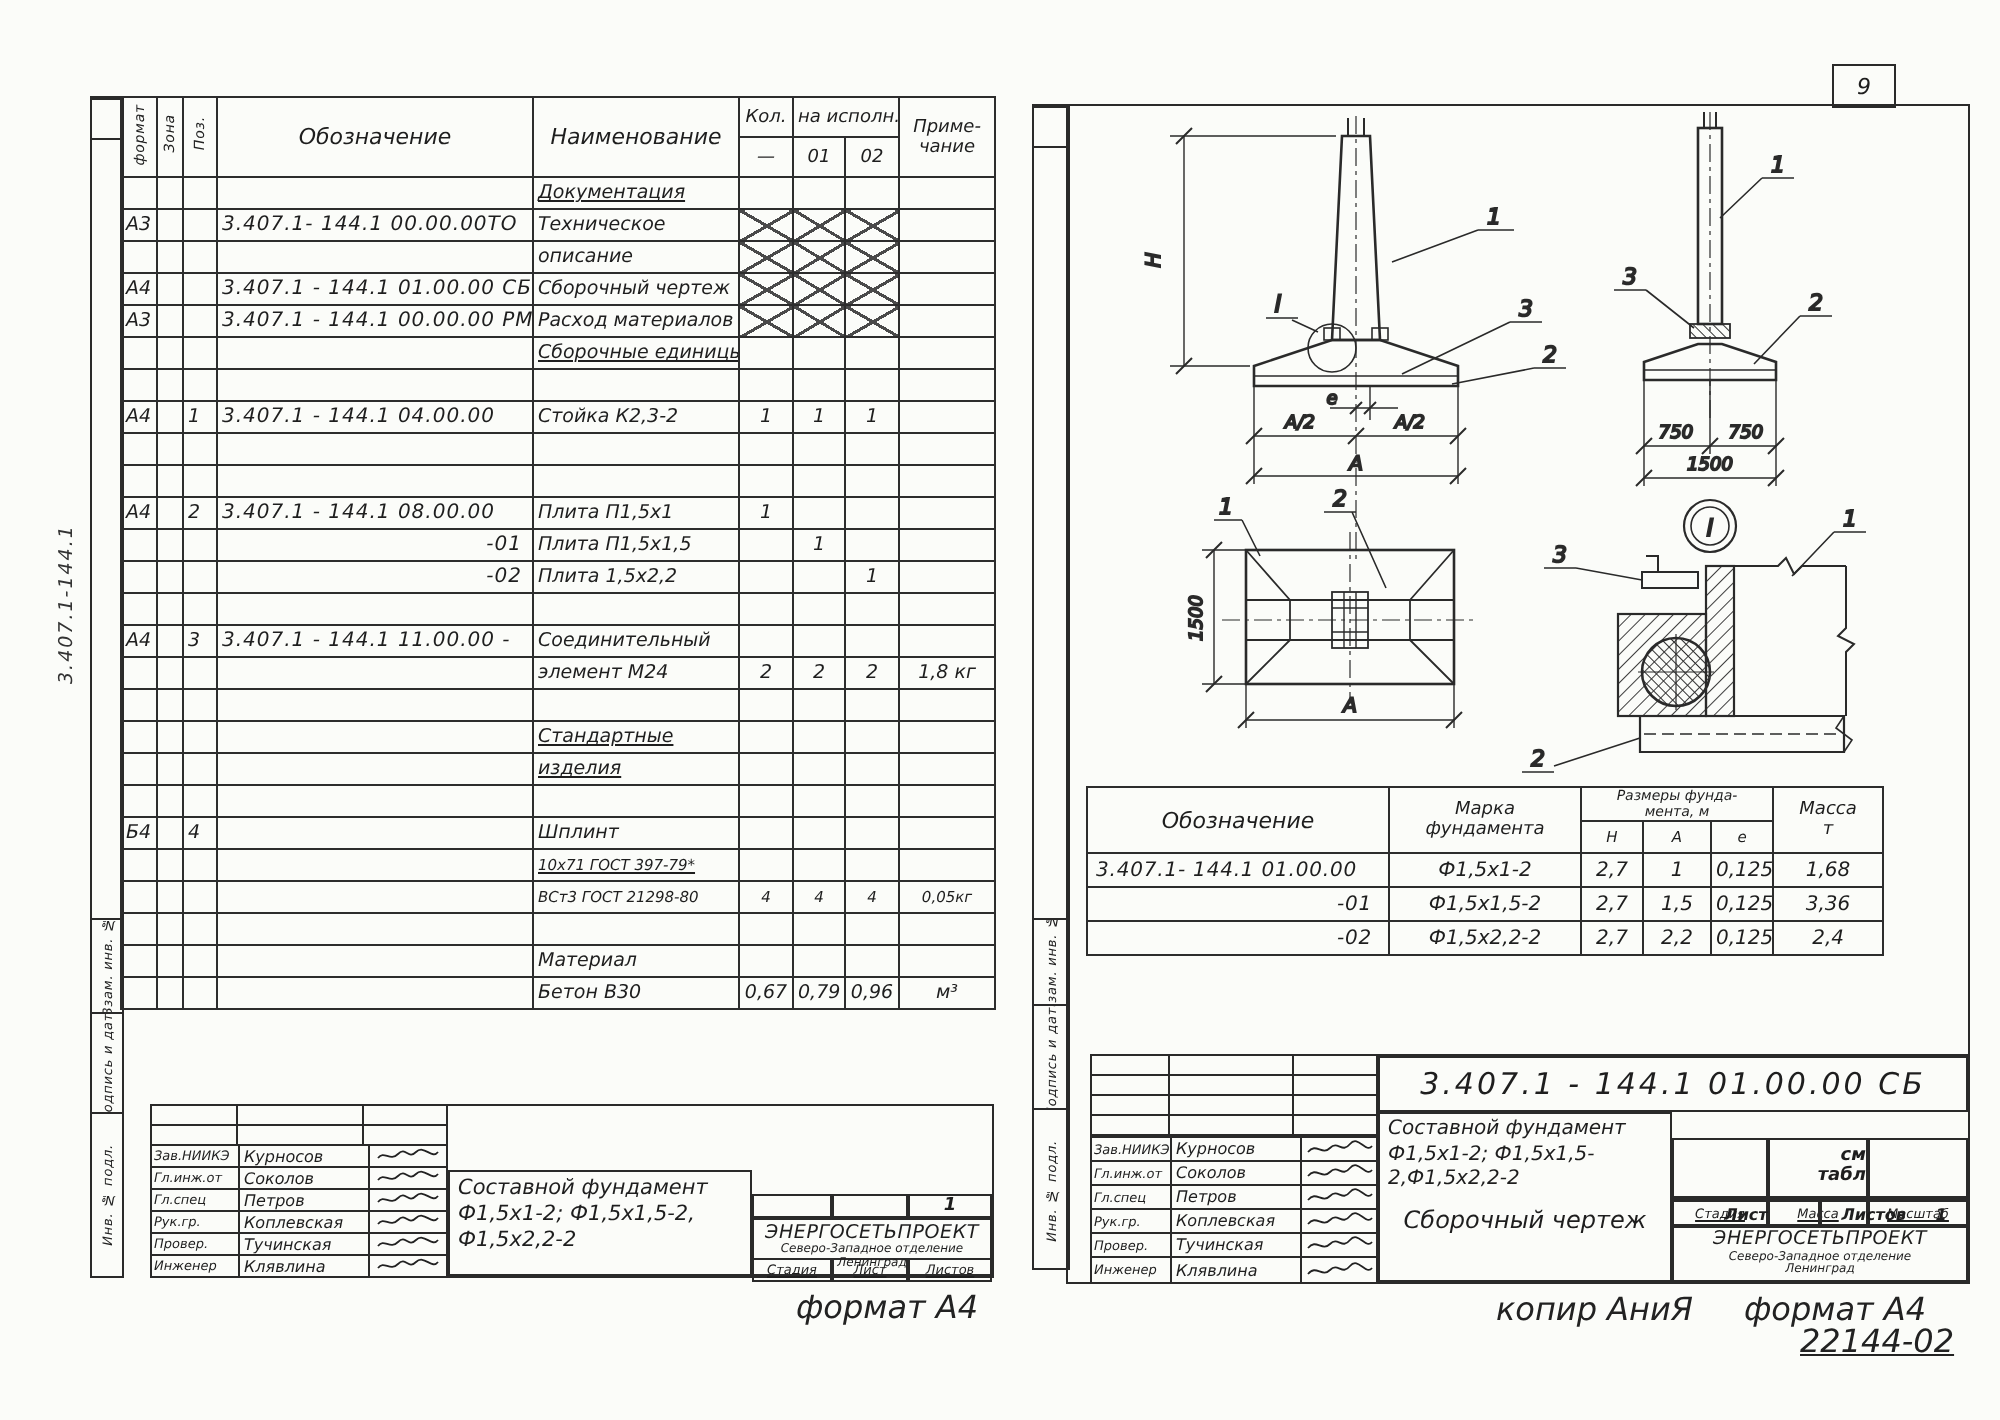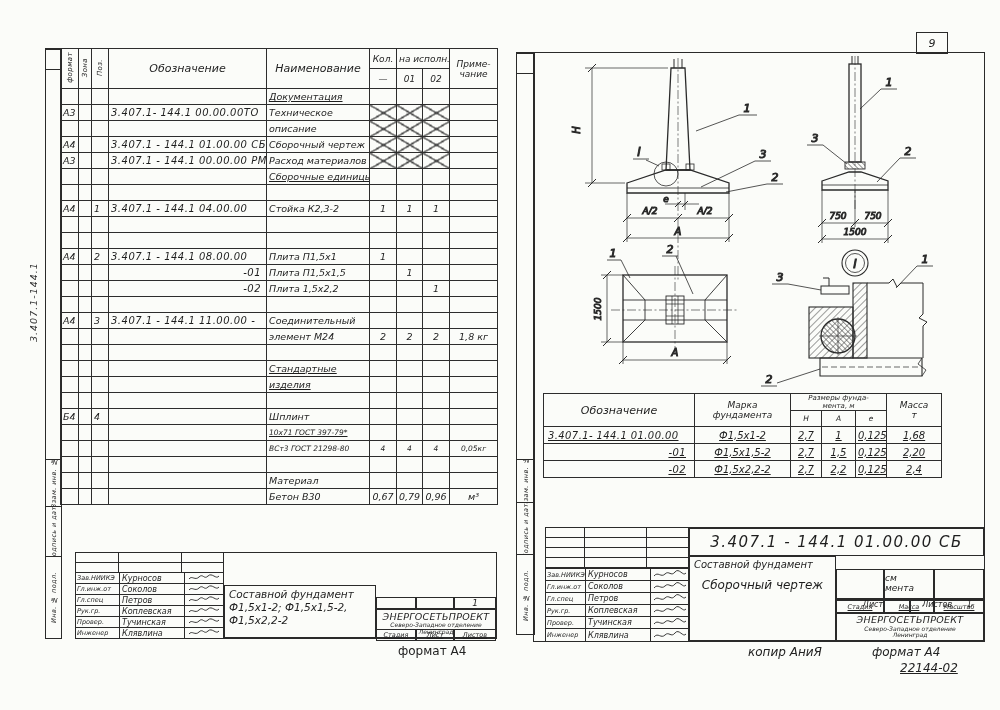--- a/index.html
+++ b/index.html
@@ -34,48 +34,48 @@
   .spec tr.crossed td.q{background-image:
       linear-gradient(to top right,transparent 47%,#4a4a4a 47%,#4a4a4a 53%,transparent 53%),
       linear-gradient(to bottom right,transparent 47%,#4a4a4a 47%,#4a4a4a 53%,transparent 53%);}
   .spec th .vrt{font-size:7px;margin:auto;}
   
   .marks{width:398px;}
   .marks th,.marks td{border:1px solid #2d2d2d;padding:0 2px;font-weight:normal;
       font-style:italic;overflow:hidden;white-space:nowrap;text-align:center;}
   .marks th{font-size:9px;}
   .marks .dims th{font-size:7.5px;height:15px;line-height:7.5px;}
-  .marks td{height:16px;font-size:10px;text-decoration:underline;}
+  .marks td{height:16px;font-size:10px;}
   .marks td.c-d{text-align:left;padding-left:4px;letter-spacing:.4px;}
   .marks tr.alr td.c-d{text-align:right;padding-right:8px;}
   
   .tblock{position:absolute;border:1.8px solid #2a2a2a;}
   .cell{position:absolute;border:1px solid #2a2a2a;box-sizing:border-box;overflow:hidden;}
   .docnum{display:flex;align-items:center;justify-content:center;
       font-size:15px;letter-spacing:1.5px;}
   .titlecell{padding:2px 4px;font-size:10.5px;line-height:1.25;}
   .subtitle{margin-top:6px;font-size:12px;text-align:center;}
   .shead{display:flex;align-items:center;justify-content:center;font-size:6.5px;
       text-decoration:underline;margin-top:44px;}
-  .sval{display:flex;align-items:flex-start;justify-content:center;font-size:9px;}
+  .sval{display:flex;align-items:flex-end;justify-content:center;font-size:9px;font-weight:bold;}
   .org{display:flex;flex-direction:column;align-items:center;justify-content:center;
       text-align:center;line-height:1.1;}
   .org .o1{font-size:9.5px;letter-spacing:.3px;}
   .org .o2,.org .o3{font-size:6px;}
   .roles{position:absolute;box-sizing:border-box;}
   .roles-empty{border-bottom:0;background:repeating-linear-gradient(to bottom,
       transparent 0 9px,#2a2a2a 9px 10px);}
   .rrow{display:flex;border-top:1px solid #2a2a2a;align-items:flex-start;}
   .rrow .rl{border-right:1px solid #2a2a2a;font-size:6.5px;padding-left:1px;
       overflow:hidden;white-space:nowrap;height:100%;display:flex;align-items:center;}
   .rrow .rn{border-right:1px solid #2a2a2a;font-size:8px;padding-left:2px;
       overflow:hidden;white-space:nowrap;height:100%;display:flex;align-items:center;}
   .rrow .rs{flex:1;display:flex;align-items:center;justify-content:center;height:100%;}
   .colline{position:absolute;top:0;bottom:0;width:1px;background:#2a2a2a;}
-  .note-txt{position:absolute;font-size:12px;color:#222;}
+  .note-txt{position:absolute;font-size:16px;font-style:italic;color:#222;}
   .pagenum{position:absolute;border:1.5px solid #2a2a2a;display:flex;align-items:center;
       justify-content:center;font-size:11px;font-style:italic;}
   svg text{font-family:"DejaVu Sans",sans-serif;font-style:italic;fill:#1e1e1e;}
 </style>
 </head>
 <body>
 
 <div class="sheet" style="left:45px;top:45px;width:452px;height:620px;">
 
   <div class="strip" style="left:0;top:3px;width:15px;height:589px;">
@@ -715,21 +715,21 @@
     <td>0,125</td>
     <td>1,68</td>
   </tr>
 
   <tr class="alr">
     <td class="c-d">-01</td>
     <td>Ф1,5х1,5-2</td>
     <td>2,7</td>
     <td>1,5</td>
     <td>0,125</td>
-    <td>2,20</td>
+    <td>3,36</td>
   </tr>
 
   <tr class="alr">
     <td class="c-d">-02</td>
     <td>Ф1,5х2,2-2</td>
     <td>2,7</td>
     <td>2,2</td>
     <td>0,125</td>
     <td>2,4</td>
   </tr>
@@ -802,29 +802,30 @@
               </svg>
     </span>
   </div>
 </div>
     </div>
     <div class="cell docnum" style="left:143px;top:0;width:295px;height:28px;">
       <span>3.407.1 - 144.1   01.00.00 СБ</span>
     </div>
     <div class="cell titlecell" style="left:143px;top:28px;width:147px;height:85px;font-size:10px;">
       <div>Составной фундамент</div>
+      <div>Ф1,5х1-2; Ф1,5х1,5-2,Ф1,5х2,2-2</div>
       <div class="subtitle">Сборочный чертеж</div>
     </div>
     <div class="cell shead" style="left:290px;top:28px;width:48px;height:13px;">Стадия</div>
     <div class="cell shead" style="left:338px;top:28px;width:50px;height:13px;">Масса</div>
     <div class="cell shead" style="left:388px;top:28px;width:50px;height:13px;">Масштаб</div>
     <div class="cell sval" style="left:290px;top:41px;width:48px;height:30px;"></div>
     <div class="cell sval" style="left:338px;top:41px;width:50px;height:30px;flex-direction:column;line-height:1.1;">
       <div>см</div>
-      <div>мента</div>
+      <div>табл</div>
     </div>
     <div class="cell sval" style="left:388px;top:41px;width:50px;height:30px;"></div>
     <div class="cell sval" style="left:290px;top:71px;width:74px;height:14px;font-size:8px;">
       <span>Лист</span>
     </div>
     <div class="cell sval" style="left:364px;top:71px;width:74px;height:14px;font-size:8px;gap:6px;">
       <span>Листов</span>&nbsp;<span>1</span>
     </div>
     <div class="cell org" style="left:290px;top:85px;width:148px;height:28px;">
       <div class="o1">ЭНЕРГОСЕТЬПРОЕКТ</div>

